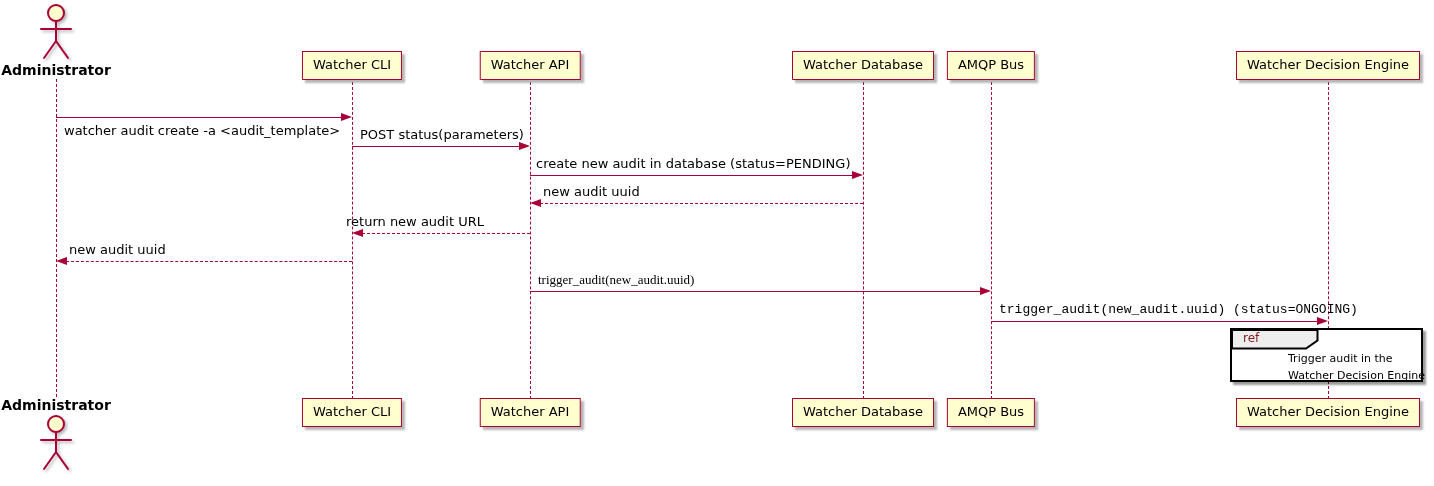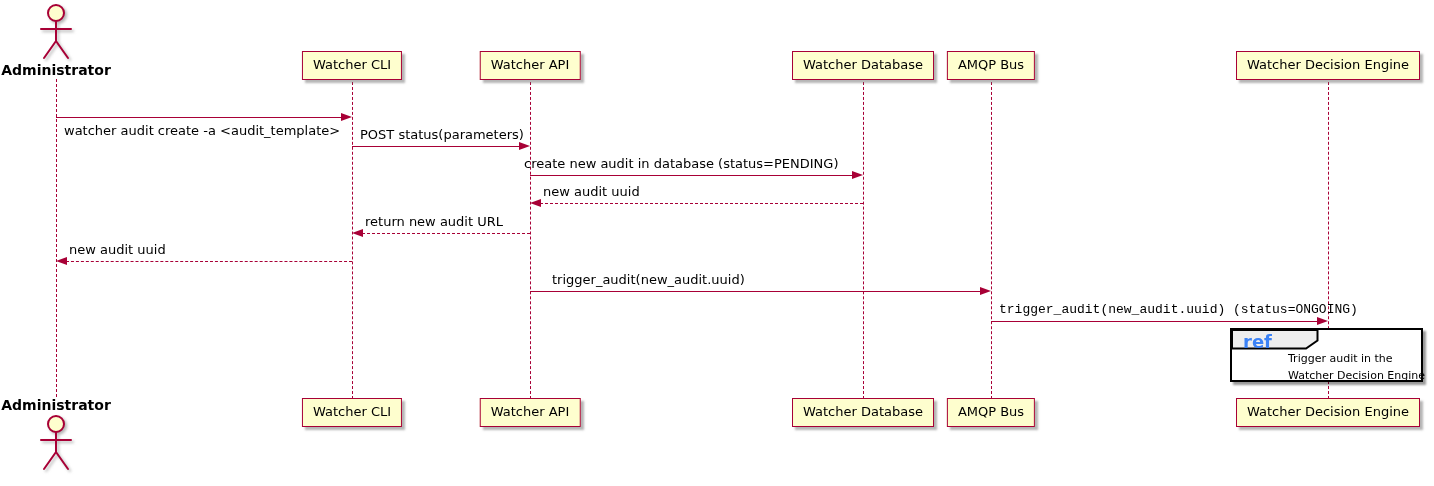--- a/index.html
+++ b/index.html
@@ -57,21 +57,21 @@
     position:absolute;
     left:1230px;top:328px;width:189px;height:50px;
     background:#ffffff;
     border:2px solid #000000;
     box-shadow:3px 3px 2px rgba(0,0,0,.4);
     z-index:5;
   }
   .ref-tab{position:absolute;left:-1px;top:-1px;width:88px;height:21px;}
   .ref-kw{
     position:absolute;left:11px;top:1px;
-    font-size:18px;font-weight:bold;color:#3b82f6;
+    font-size:12px;font-weight:normal;color:#7f1d1d;
   }
   .ref-body{
     position:absolute;left:16px;top:20px;right:4px;
     font-size:11px;color:#000;line-height:17px;
     white-space:nowrap;
     margin-left:40px;
   }
 </style>
 </head>
 <body>
@@ -114,29 +114,29 @@
     <div class="pbox" style="left: 1328px; top: 51px;">Watcher Decision Engine</div>
     <div class="pbox" style="left: 1328px; top: 398px;">Watcher Decision Engine</div>
     <div class="msg-line" style="left: 56px; top: 117px; width: 286px; margin-left: 0px;"></div>
     <div class="arrowhead right" style="left: 341px; top: 113px;"></div>
     <div class="msg-label" style="left: 64px; top: 88px; margin-top: 36px;">watcher audit create -a &lt;audit_template&gt;</div>
     <div class="msg-line" style="left: 352px; top: 146px; width: 168px; margin-left: 0px;"></div>
     <div class="arrowhead right" style="left: 519px; top: 142px;"></div>
     <div class="msg-label" style="left: 360px; top: 128px;">POST status(parameters)</div>
     <div class="msg-line" style="left: 530px; top: 175px; width: 323px; margin-left: 0px;"></div>
     <div class="arrowhead right" style="left: 852px; top: 171px;"></div>
-    <div class="msg-label" style="left: 524px; top: 157px;">create new audit in database (status=PENDING)</div>
+    <div class="msg-label" style="left: 536px; top: 157px;">create new audit in database (status=PENDING)</div>
     <div class="msg-line dashed" style="left: 530px; top: 203px; width: 323px; margin-left: 10px;"></div>
     <div class="arrowhead left" style="left: 530px; top: 199px;"></div>
     <div class="msg-label" style="left: 543px; top: 185px;">new audit uuid</div>
     <div class="msg-line dashed" style="left: 352px; top: 233px; width: 168px; margin-left: 10px;"></div>
     <div class="arrowhead left" style="left: 352px; top: 229px;"></div>
-    <div class="msg-label" style="left: 365px; top: 215px;">return new audit URL</div>
+    <div class="msg-label" style="left: 346px; top: 215px;">return new audit URL</div>
     <div class="msg-line dashed" style="left: 56px; top: 261px; width: 286px; margin-left: 10px;"></div>
     <div class="arrowhead left" style="left: 56px; top: 257px;"></div>
     <div class="msg-label" style="left: 69px; top: 243px;">new audit uuid</div>
     <div class="msg-line" style="left: 530px; top: 291px; width: 451px; margin-left: 0px;"></div>
     <div class="arrowhead right" style="left: 980px; top: 287px;"></div>
-    <div class="msg-label" style="left: 552px; top: 273px;">trigger_audit(new_audit.uuid)</div>
+    <div class="msg-label" style="left: 538px; top: 273px; font-family: Liberation Serif, serif;">trigger_audit(new_audit.uuid)</div>
     <div class="msg-line" style="left: 991px; top: 321px; width: 327px; margin-left: 0px;"></div>
     <div class="arrowhead right" style="left: 1317px; top: 317px;"></div>
     <div class="msg-label" style="left: 999px; top: 303px; font-family: Liberation Mono, monospace;">trigger_audit(new_audit.uuid) (status=ONGOING)</div>
   </div>
 
 </body></html>

